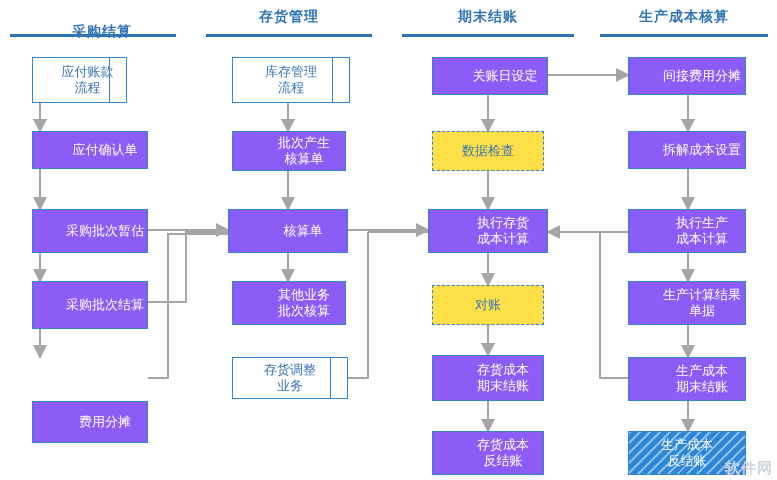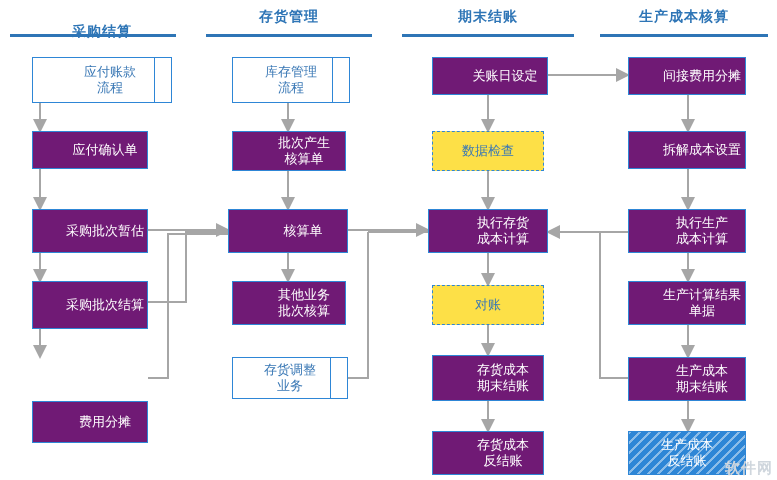--- a/index.html
+++ b/index.html
@@ -32,21 +32,21 @@
     box-sizing:border-box;
     display:flex;
     align-items:center;
     justify-content:center;
     text-align:center;
     font-size:13px;
     line-height:1.25;
     white-space:pre-line;
   }
   .n-solid{
-    background:#701a75;
+    background:#8b5cf6;
     color:#ffffff;
     border:1px solid #2e86d6;
     padding-left:30px;
   }
   .n-outline{
     background:#ffffff;
     color:#3a78b5;
     border:1px solid #2e86d6;
   }
   .n-dashed{
@@ -149,21 +149,21 @@
 
   <div class="col-title" style="left:206px;top:8px;width:166px;">存货管理</div>
   <div class="col-rule" style="left:206px;top:34px;width:166px;"></div>
 
   <div class="col-title" style="left:402px;top:8px;width:172px;">期末结账</div>
   <div class="col-rule" style="left:402px;top:34px;width:172px;"></div>
 
   <div class="col-title" style="left:600px;top:8px;width:168px;">生产成本核算</div>
   <div class="col-rule" style="left:600px;top:34px;width:168px;"></div>
 
-  <div class="node n-outline" style="left:32px;top:57px;width:140px;height:46px;padding-left:16px;">应付账款
+  <div class="node n-outline" style="left:32px;top:57px;width:95px;height:46px;padding-left:16px;">应付账款
 流程<span class="tick" style="right:16px;"></span></div>
   <div class="node n-solid" style="left:32px;top:131px;width:116px;height:38px;">应付确认单</div>
   <div class="node n-solid" style="left:32px;top:209px;width:116px;height:44px;">采购批次暂估</div>
   <div class="node n-solid" style="left:32px;top:281px;width:116px;height:48px;">采购批次结算</div>
   <div class="node n-solid" style="left:32px;top:357px;width:116px;height:42px;margin-top:44px;">费用分摊</div>
 
   <div class="node n-outline" style="left:232px;top:57px;width:118px;height:46px;">库存管理
 流程<span class="tick" style="right:16px;"></span></div>
   <div class="node n-solid" style="left:232px;top:131px;width:114px;height:40px;">批次产生
 核算单</div>

